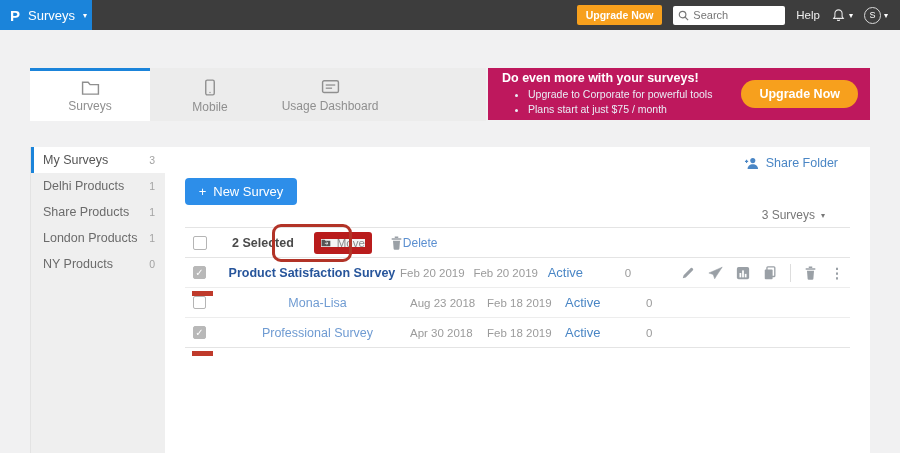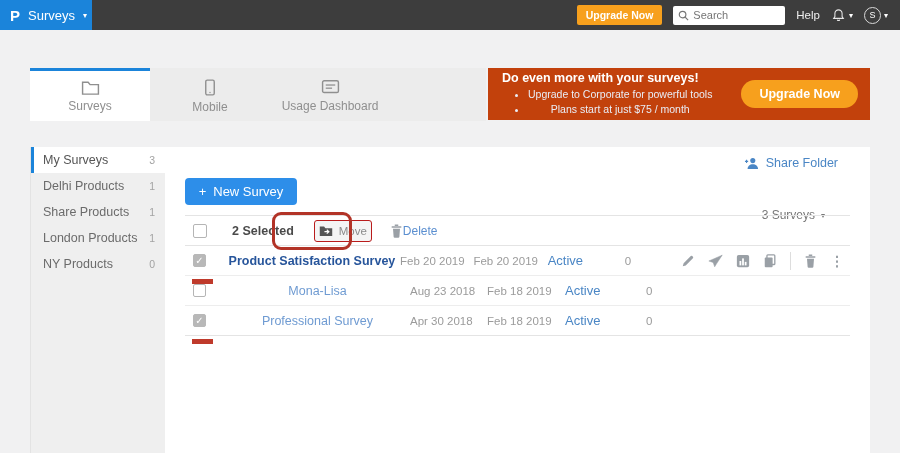--- a/index.html
+++ b/index.html
@@ -23,47 +23,47 @@
   .help { color:#eee; font-size:11.5px; cursor:pointer; }
   .bell-wrap { display:flex; align-items:center; gap:3px; cursor:pointer; }
   .avatar-wrap { display:flex; align-items:center; gap:3px; cursor:pointer; }
   .avatar { width:17px; height:17px; border:1.5px solid #d9d9d9; border-radius:50%; color:#fff; font-size:9px; display:flex; align-items:center; justify-content:center; }
   
   .tabs { position:absolute; left:30px; top:68px; width:456px; height:53px; background:#ececec; display:flex; }
   .tab { width:120px; display:flex; flex-direction:column; align-items:center; justify-content:center; gap:4px; border-top:3px solid transparent; cursor:pointer; }
   .tab.active { background:#fff; border-top:3px solid #1b84da; }
   .tab-label { font-size:12px; color:#8f8f8f; }
   
-  .banner { position:absolute; left:488px; top:68px; width:382px; height:52px; background:#c2410c; display:flex; align-items:center; }
+  .banner { position:absolute; left:488px; top:68px; width:382px; height:52px; background:#be185d; display:flex; align-items:center; }
   .banner-text { padding-left:14px; }
   .banner-title { color:#fff; font-size:12.5px; font-weight:bold; margin-bottom:2px; }
-  .banner-bullets { list-style:disc; padding-left:26px;text-align:center; }
+  .banner-bullets { list-style:disc; padding-left:26px; }
   .banner-bullets li { color:#e9edf6; font-size:10.5px; line-height:1.45; }
   .banner-btn { margin-left:auto; margin-right:12px; background:#f7a01d; border:none; color:#fff; font-weight:bold; font-size:12.5px; padding:7px 18px; border-radius:15px; cursor:pointer; }
   
   .sidebar { position:absolute; left:30px; top:147px; width:135px; height:306px; background:#efefef; border-left:1px solid #e3e3e3; }
   .side-item { height:26px; display:flex; align-items:center; padding:0 10px 0 12px; cursor:pointer; }
   .side-item .s-label { flex:1; font-size:12.5px; color:#6b6b6b; }
   .side-item .s-count { font-size:10.5px; color:#a3a3a3; }
   .side-item.active { background:#fff; border-left:3px solid #1b84da; padding-left:9px; }
   .side-item.active .s-label { color:#555; }
   
   .main { position:absolute; left:165px; top:147px; width:705px; height:306px; background:#fff; }
   .share-folder { position:absolute; right:32px; top:9px; display:flex; align-items:center; gap:6px; color:#4a86c5; font-size:12.5px; cursor:pointer; }
   .new-survey-btn { position:absolute; left:20px; top:31px; width:112px; height:27px; background:#2d8ee9; border:none; border-radius:4px; color:#fff; font-size:13px; display:flex; align-items:center; justify-content:center; gap:7px; cursor:pointer; font-family:"Liberation Sans",sans-serif; }
   .count-dropdown { position:absolute; right:45px; top:61px; font-size:12px; color:#777; display:flex; align-items:center; gap:6px; cursor:pointer; }
   .count-dropdown .caret { color:#777; }
   
-  .table { position:absolute; left:20px; top:68px; width:665px; }
+  .table { position:absolute; left:20px; top:80px; width:665px; }
   .sel-row { height:31px; display:flex; align-items:center; border-top:1px solid #e4e4e4; border-bottom:1px solid #e4e4e4; position:relative; }
   .cb { width:14px; height:14px; border:1px solid #b5b5b5; border-radius:2px; background:#fff; cursor:pointer; }
   .cb.checked { width:13px; height:13px; background:#b8b8b8; border-color:#b8b8b8; color:#fff; font-size:10px; display:flex; align-items:center; justify-content:center; line-height:1; }
   .c-check { width:32px; padding-left:8px; position:relative; }
   .sel-label { font-size:12.5px; font-weight:bold; color:#4a4a4a; margin-left:15px; }
-  .move-btn { margin-left:20px; width:58px; height:22px; background:#f4f4f4; border:1px solid #b91c1c; border-radius:3px; display:flex; align-items:center; justify-content:center; gap:6px; font-size:11.5px; color:#8a8a8a; cursor:pointer; font-family:"Liberation Sans",sans-serif; }
+  .move-btn { margin-left:20px; width:58px; height:22px; background:#f4f4f4; border:7px solid #b91c1c; border-radius:3px; display:flex; align-items:center; justify-content:center; gap:6px; font-size:11.5px; color:#8a8a8a; cursor:pointer; font-family:"Liberation Sans",sans-serif; }
   .red-box { position:absolute; left:87px; top:-4px; width:80px; height:38px; border:3px solid #b23327; border-radius:9px; pointer-events:none; }
   .delete-btn { margin-left:18px; display:flex; align-items:center; gap:0; font-size:12px; color:#5b8fd0; cursor:pointer; background:none; border:none; font-family:"Liberation Sans",sans-serif; }
   .row { height:30px; display:flex; align-items:center; border-bottom:1px solid #ededed; }
   .row:last-child { border-bottom:1px solid #e4e4e4; }
   .cb-sm { width:13px; height:13px; }
   .red-underline { position:absolute; left:7px; top:25px; width:21px; height:5px; background:#bf3a2b; }
   .c-title { width:193px; padding-left:8px; font-size:12.5px; color:#6f9bd2; cursor:pointer;text-align:center; }
   .c-title.bold { font-weight:bold; color:#27559b; }
   .c-date { width:77px; font-size:11.5px; color:#9b9b9b; }
   .c-date2 { width:78px; font-size:11.5px; color:#9b9b9b; }

